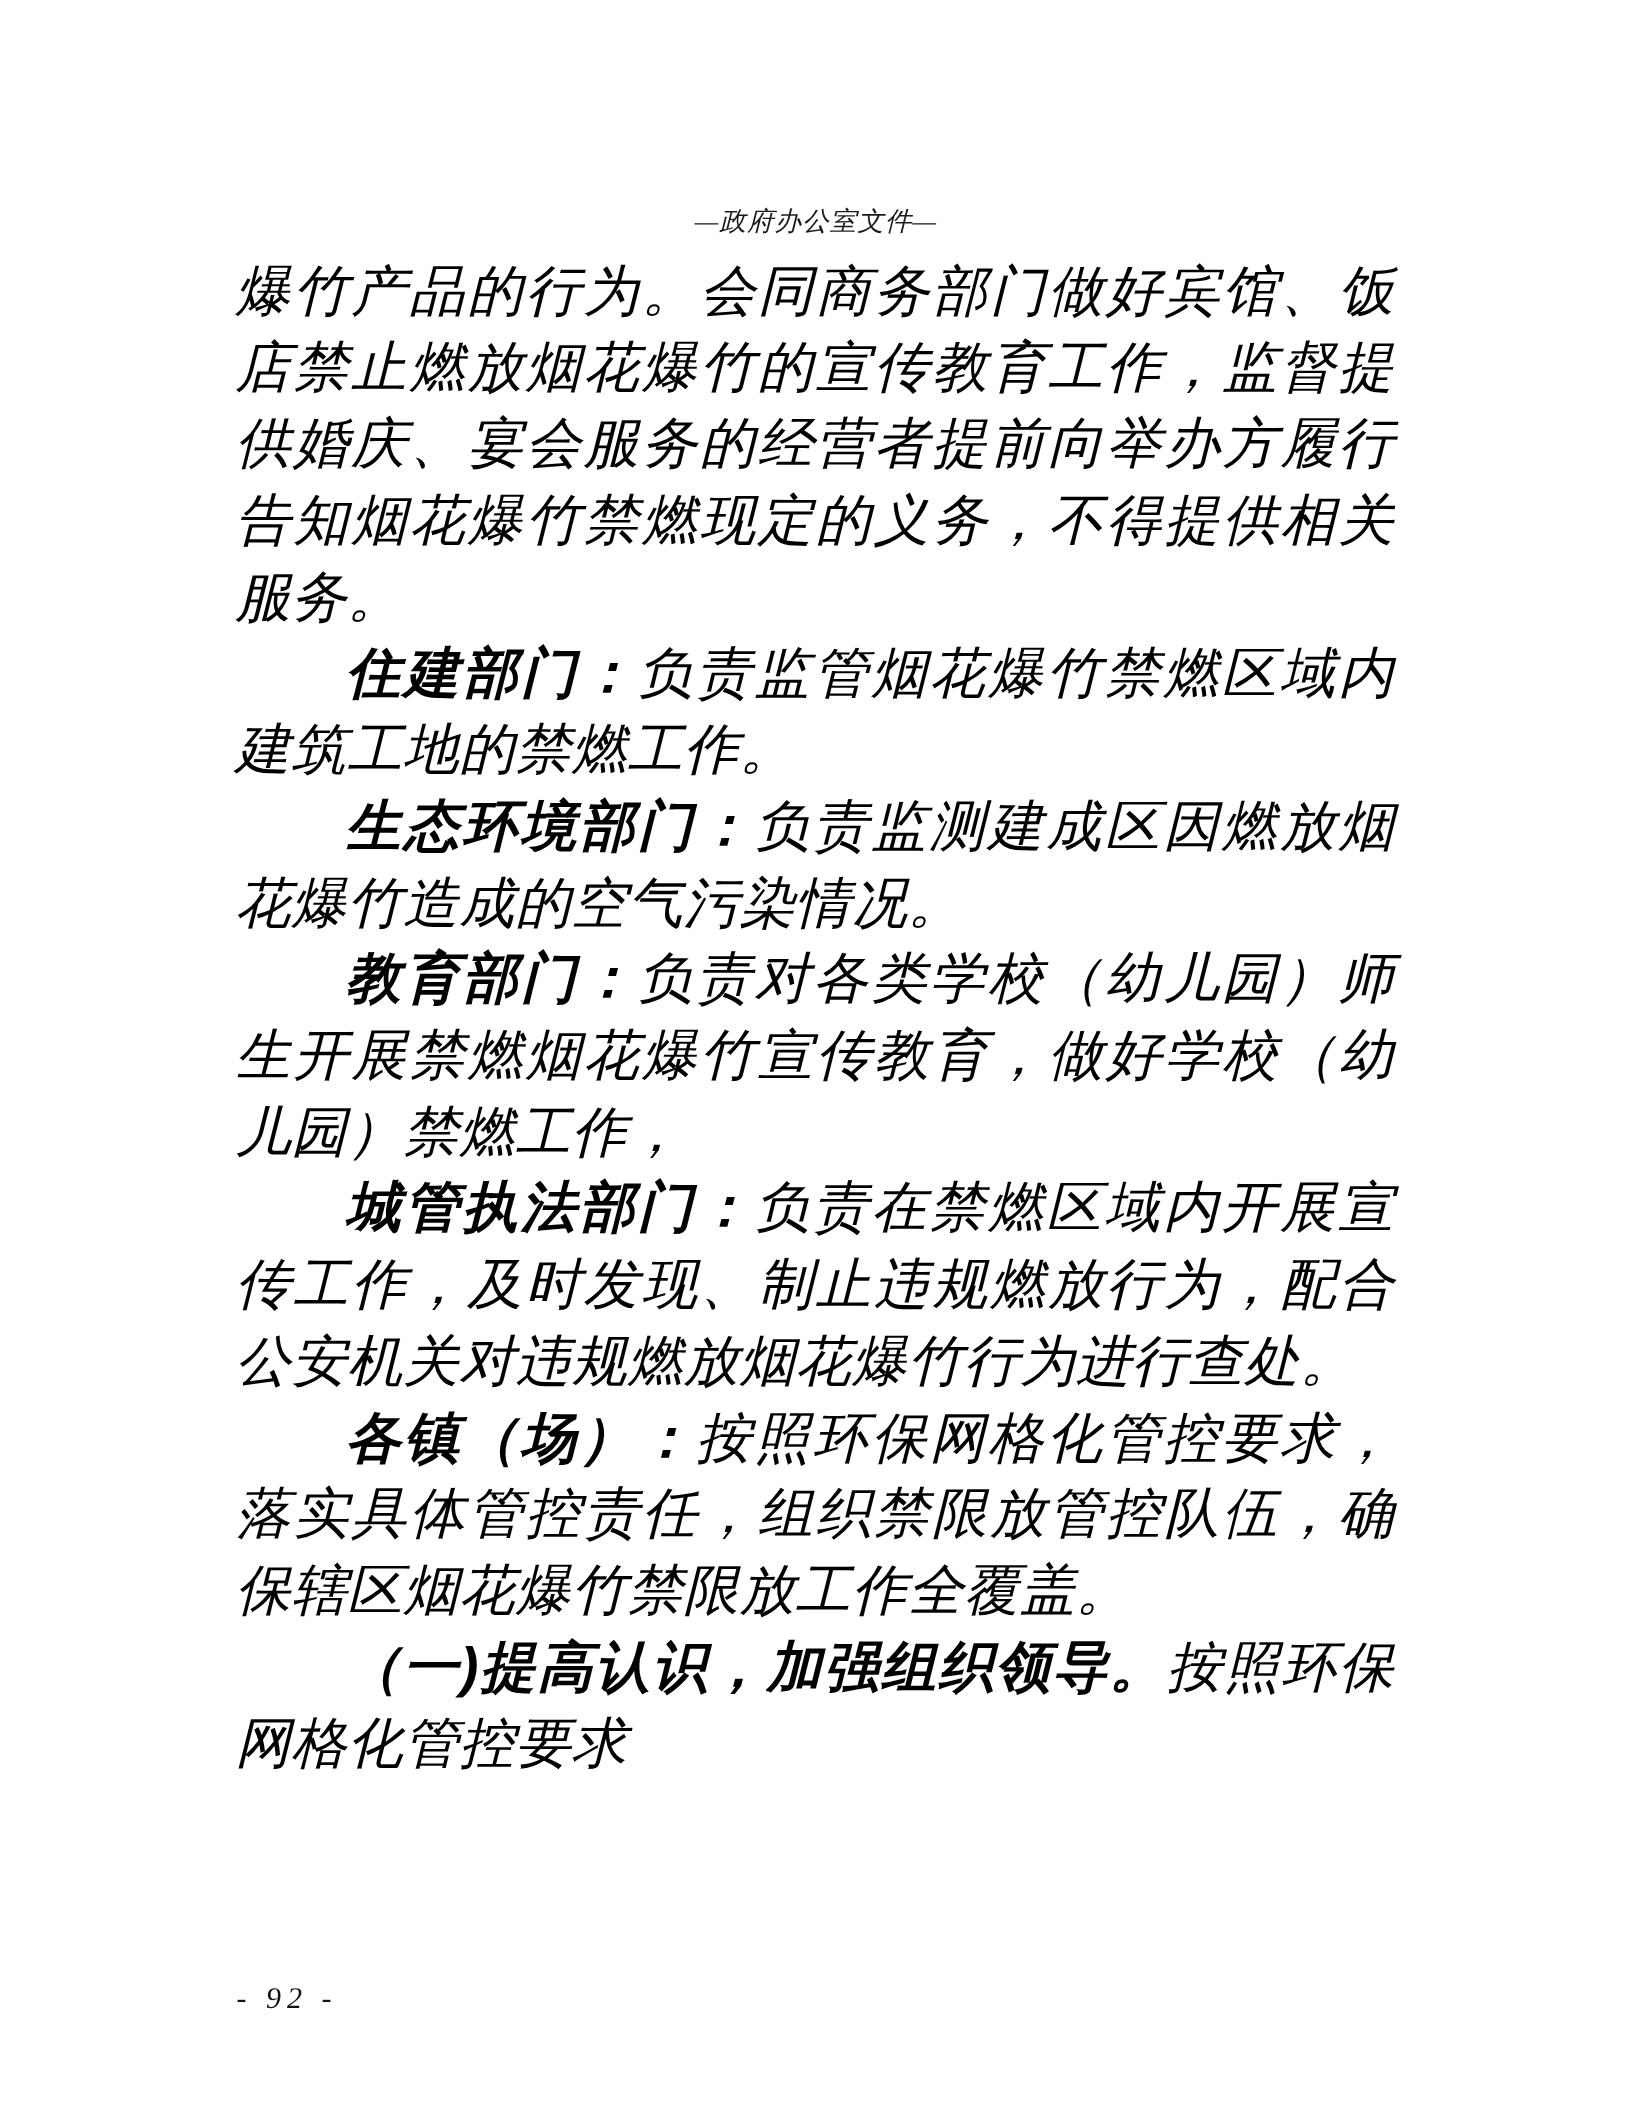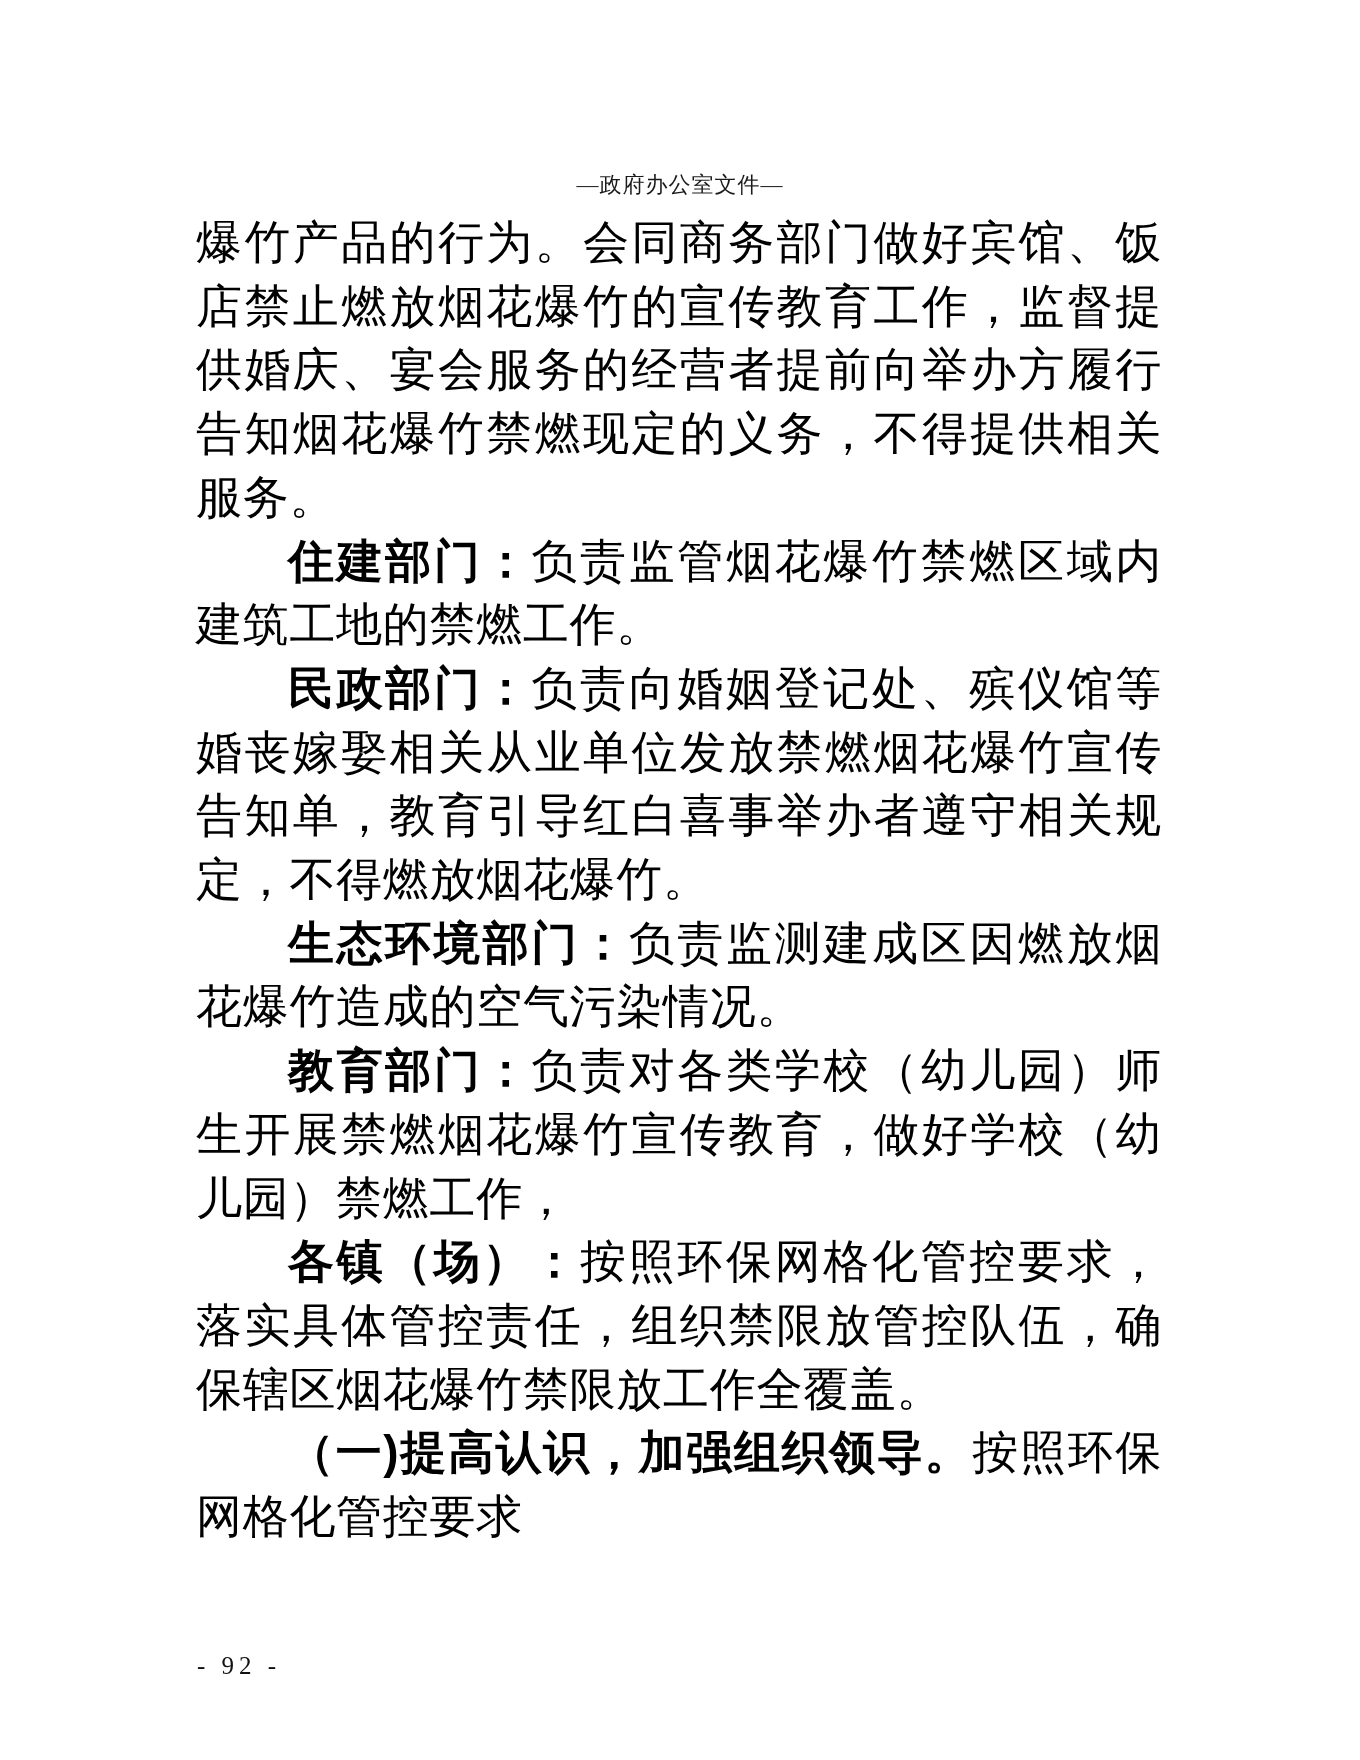--- a/index.html
+++ b/index.html
@@ -8,20 +8,21 @@
     background: #ffffff;
   }
   .page {
     position: relative;
     width: 1360px;
     height: 1760px;
     background: #ffffff;
     color: #000000;
     font-family: "Liberation Serif", serif;
     overflow: hidden;
+    font-style: italic;
   }
   .doc-header {
     position: absolute;
     top: 170px;
     left: 0;
     width: 1360px;
     text-align: center;
     font-size: 22px;
     letter-spacing: 1px;
     color: #1a1a1a;
@@ -71,26 +72,26 @@
 <div class="page">
 
   <div class="doc-header">—政府办公室文件—</div>
 
   <div class="body-text">
 
     <p class="para no-indent"><span class="lead"></span><span>爆竹产品的行为。会同商务部门做好宾馆、饭店禁止燃放烟花爆竹的宣传教育工作，监督提供婚庆、宴会服务的经营者提前向举办方履行告知烟花爆竹禁燃现定的义务，不得提供相关服务。</span></p>
 
     <p class="para"><span class="lead">住建部门：</span><span>负责监管烟花爆竹禁燃区域内建筑工地的禁燃工作。</span></p>
 
-    <p class="para"><span class="lead">民政部门：</span><span>负责向婚姻登记处、殡仪馆等婚丧嫁娶相关从业单位发放禁燃烟花爆竹宣传告知单，教育引导红白喜事举办者遵守相关规定，不得燃放烟花爆竹。</span></p>
 
     <p class="para"><span class="lead">生态环境部门：</span><span>负责监测建成区因燃放烟花爆竹造成的空气污染情况。</span></p>
 
     <p class="para"><span class="lead">教育部门：</span><span>负责对各类学校（幼儿园）师生开展禁燃烟花爆竹宣传教育，做好学校（幼儿园）禁燃工作，</span></p>
 
+    <p class="para"><span class="lead">城管执法部门：</span><span>负责在禁燃区域内开展宣传工作，及时发现、制止违规燃放行为，配合公安机关对违规燃放烟花爆竹行为进行查处。</span></p>
 
     <p class="para"><span class="lead">各镇（场）：</span><span>按照环保网格化管控要求，落实具体管控责任，组织禁限放管控队伍，确保辖区烟花爆竹禁限放工作全覆盖。</span></p>
 
 
     <p class="para"><span class="lead">（一)提高认识，加强组织领导。</span><span>按照环保网格化管控要求</span></p>
 
   </div>
 
   <div class="page-number">- 92 -</div>
 

